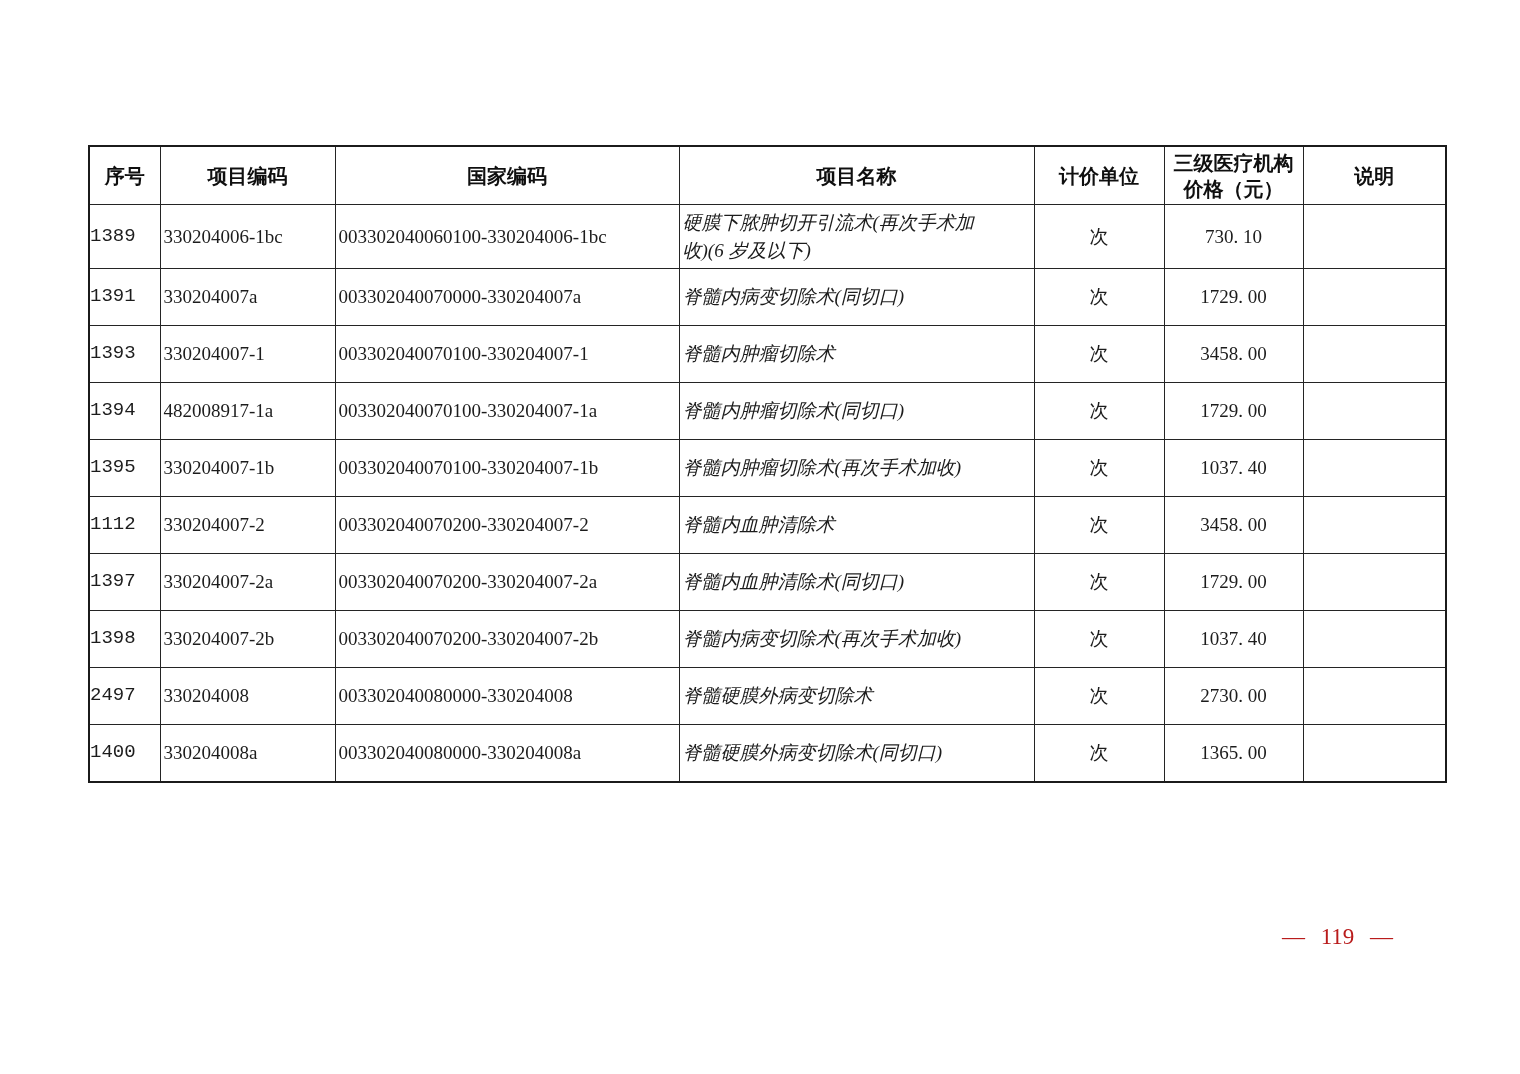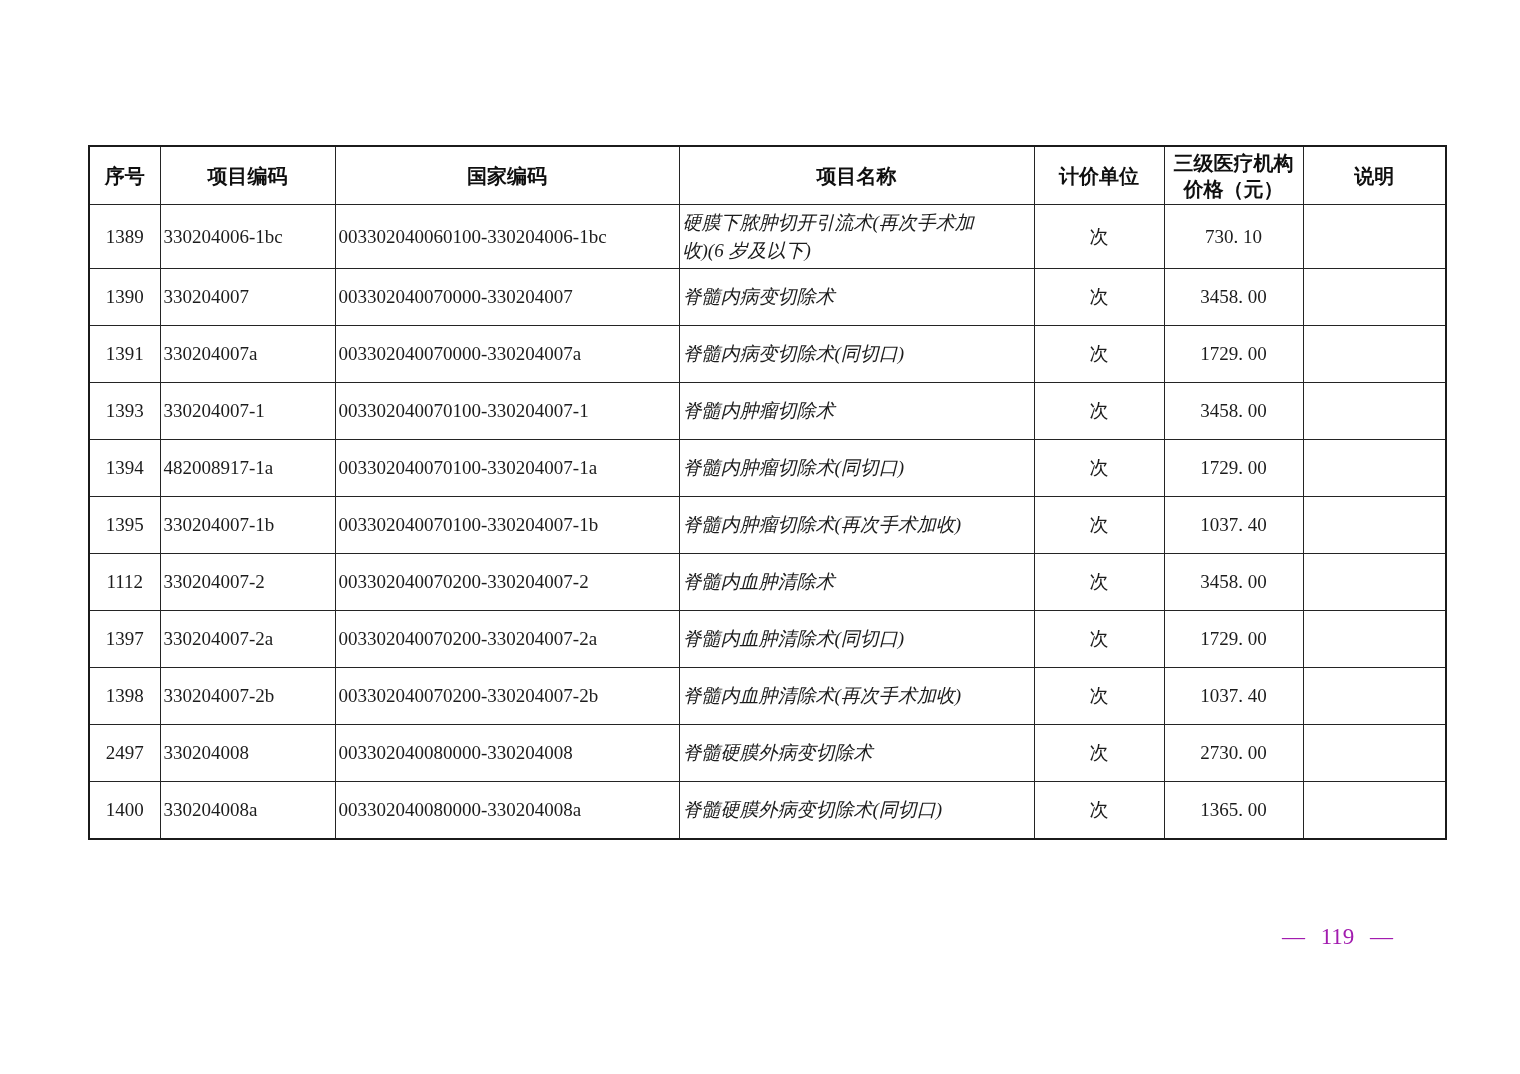--- a/index.html
+++ b/index.html
@@ -45,39 +45,39 @@
   }
   .price-table tbody td {
     font-size: 19px;
     height: 56px;
     vertical-align: middle;
     line-height: 1.45;
   }
   .price-table tbody tr.tall td {
     height: 63px;
   }
-  .price-table tbody td:nth-child(1) { text-align: center; }
+  .price-table tbody td:nth-child(1) { text-align: left; font-family: Liberation Mono, monospace; }
   .price-table tbody td:nth-child(2),
   .price-table tbody td:nth-child(3),
   .price-table tbody td:nth-child(4) {
     text-align: left;
     padding-left: 3px;
   }
   .price-table tbody td:nth-child(4) { white-space: pre-line; font-style: italic; }
   .price-table tbody td:nth-child(5),
   .price-table tbody td:nth-child(6),
   .price-table tbody td:nth-child(7) { text-align: center; }
   .page-number {
     position: absolute;
     left: 1255px;
     top: 924px;
     width: 165px;
     text-align: center;
     font-size: 23px;
-    color: #a21caf;
+    color: #b91c1c;
     word-spacing: 10px;
   }
 </style>
 </head>
 <body>
 
 <div class="page">
 
   <table class="price-table">
     <colgroup>
@@ -106,29 +106,20 @@
           <td>1389</td>
           <td>330204006-1bc</td>
           <td>003302040060100-330204006-1bc</td>
           <td>硬膜下脓肿切开引流术(再次手术加
 收)(6 岁及以下)</td>
           <td>次</td>
           <td>730. 10</td>
           <td></td>
         </tr>
         <tr>
-          <td>1390</td>
-          <td>330204007</td>
-          <td>003302040070000-330204007</td>
-          <td>脊髓内病变切除术</td>
-          <td>次</td>
-          <td>3458. 00</td>
-          <td></td>
-        </tr>
-        <tr>
           <td>1391</td>
           <td>330204007a</td>
           <td>003302040070000-330204007a</td>
           <td>脊髓内病变切除术(同切口)</td>
           <td>次</td>
           <td>1729. 00</td>
           <td></td>
         </tr>
         <tr>
           <td>1393</td>
@@ -172,21 +163,21 @@
           <td>003302040070200-330204007-2a</td>
           <td>脊髓内血肿清除术(同切口)</td>
           <td>次</td>
           <td>1729. 00</td>
           <td></td>
         </tr>
         <tr>
           <td>1398</td>
           <td>330204007-2b</td>
           <td>003302040070200-330204007-2b</td>
-          <td>脊髓内血肿清除术(再次手术加收)</td>
+          <td>脊髓内病变切除术(再次手术加收)</td>
           <td>次</td>
           <td>1037. 40</td>
           <td></td>
         </tr>
         <tr>
           <td>2497</td>
           <td>330204008</td>
           <td>003302040080000-330204008</td>
           <td>脊髓硬膜外病变切除术</td>
           <td>次</td>

